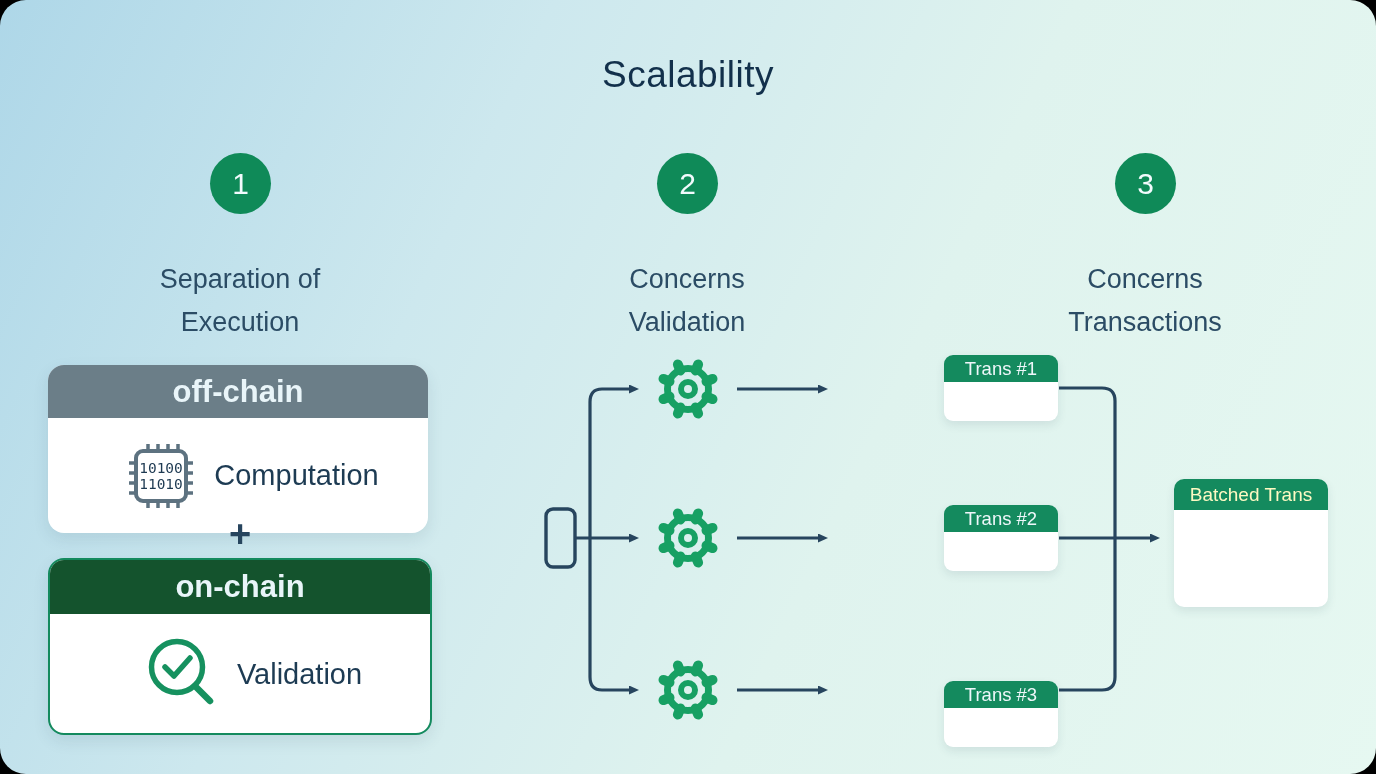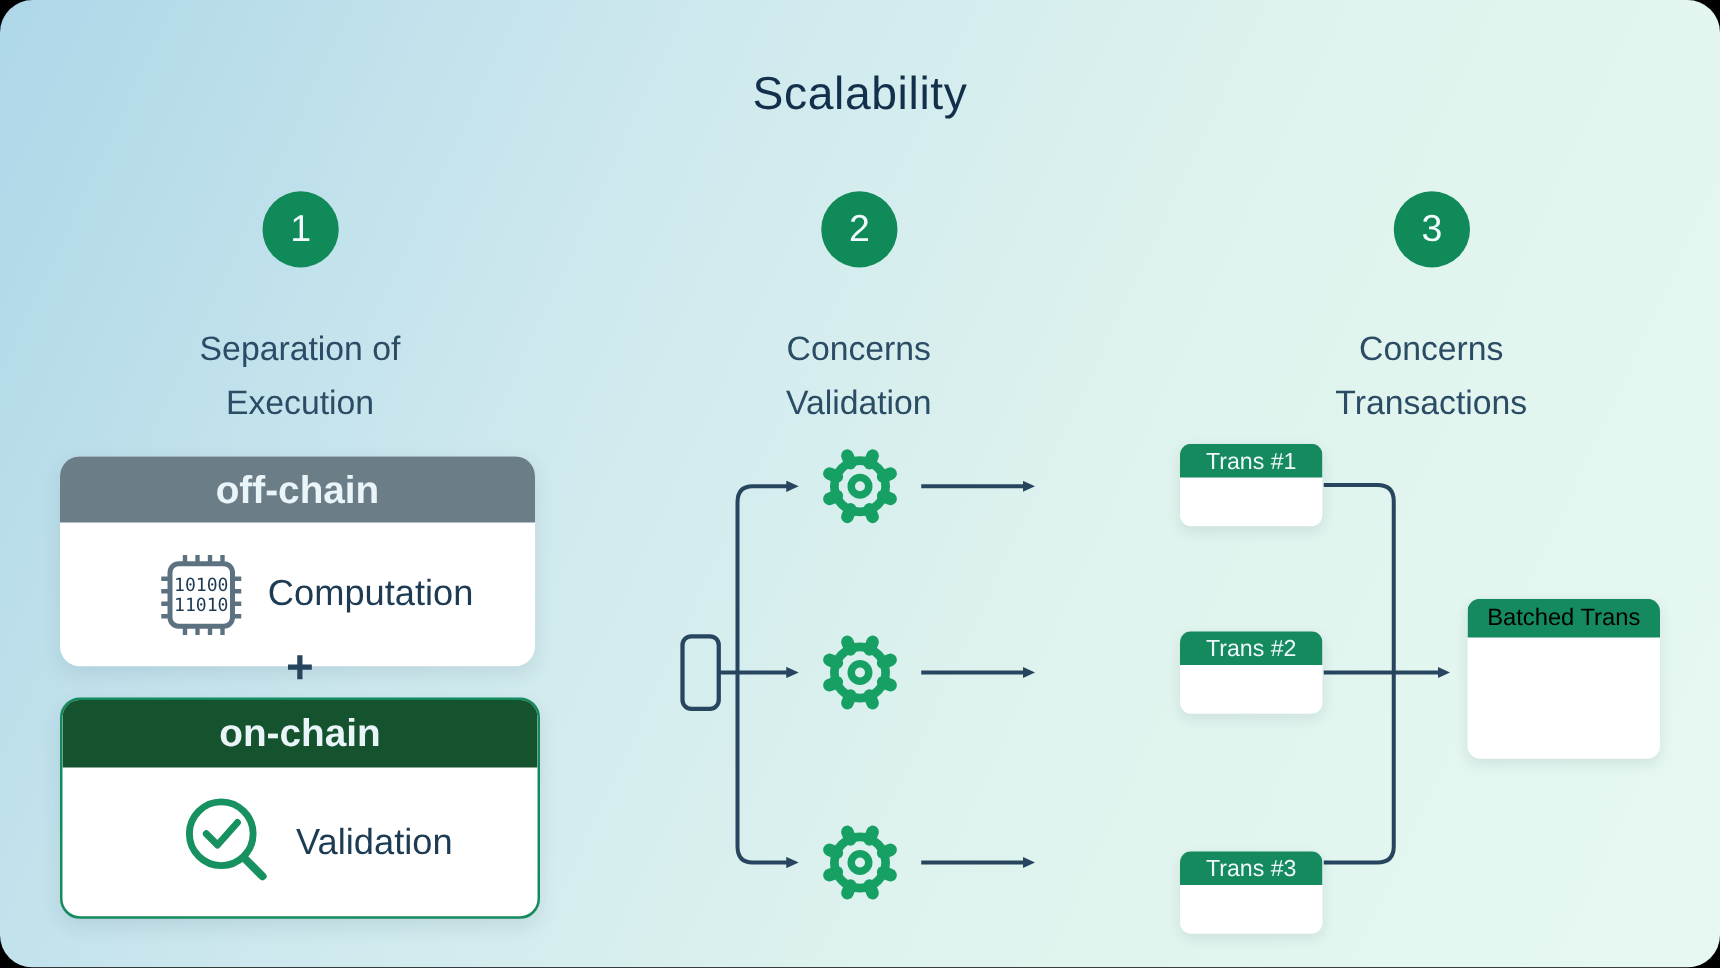--- a/index.html
+++ b/index.html
@@ -60,21 +60,21 @@
   .tcard-1{top:355px;} .tcard-2{top:505px;} .tcard-3{top:681px;}
   .tcard-hdr{
     height:27px;background:#148a5e;color:#eef7fa;font-size:18.5px;
     display:flex;align-items:center;justify-content:center;
   }
   .bcard{
     position:absolute;left:1174px;top:479px;width:154px;height:128px;border-radius:10px;
     background:#fff;overflow:hidden;box-shadow:0 4px 10px rgba(25,55,80,.10);
   }
   .bcard-hdr{
-    height:31px;background:#148a5e;color:#000000;font-size:19px;
+    height:31px;background:#148a5e;color:#fef9c3;font-size:19px;
     display:flex;align-items:center;justify-content:center;
   }
 </style>
 </head>
 <body>
 
 <div class="card">
 
   <div class="title">Scalability</div>
 

